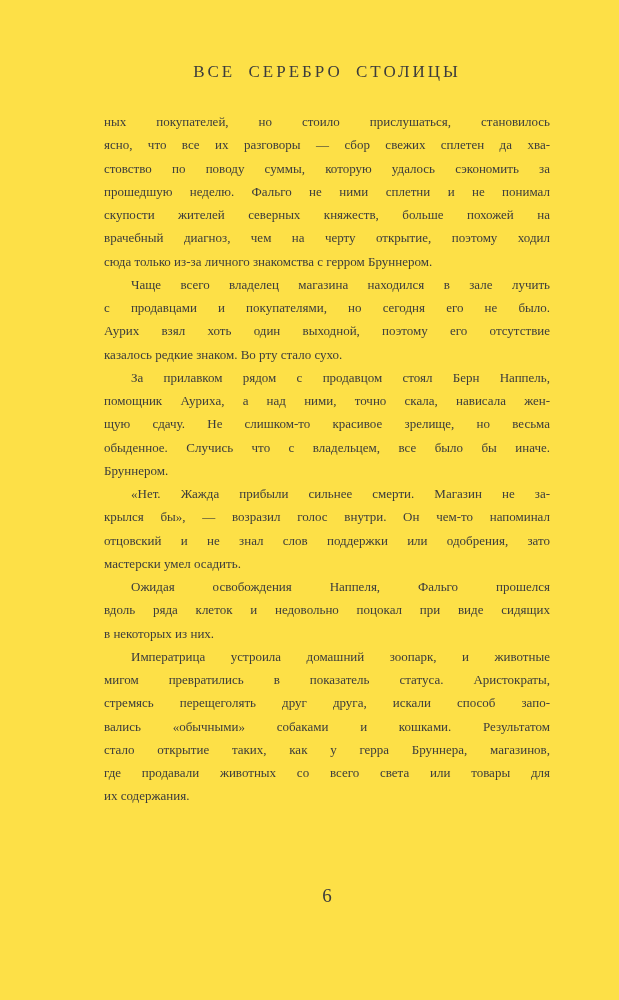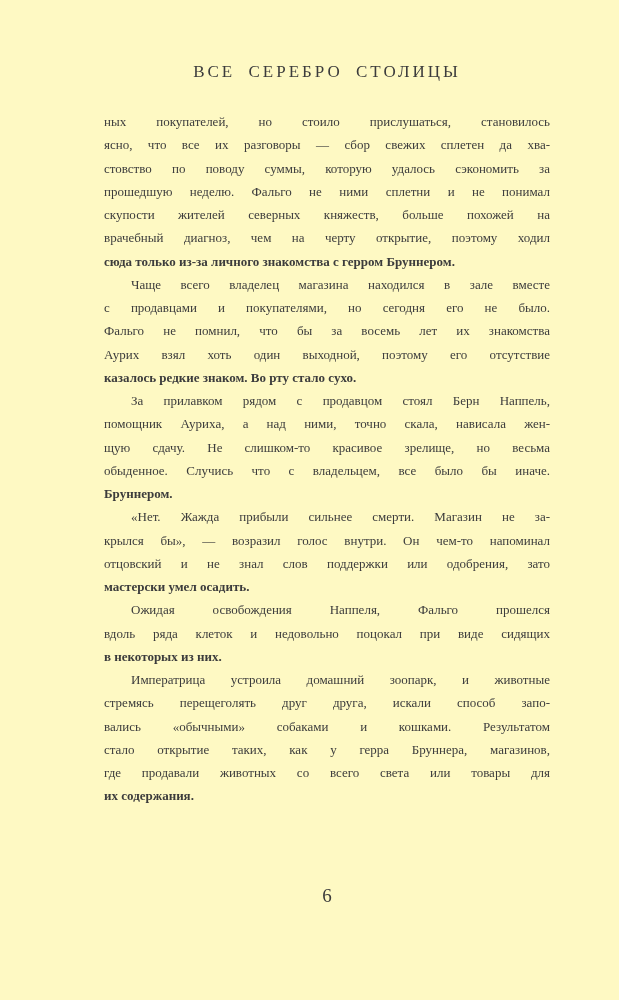--- a/index.html
+++ b/index.html
@@ -44,53 +44,51 @@
     text-align: justify;
     text-align-last: justify;
     white-space: normal;
     color: #3c3c3c;
   }
   .line.indent {
     text-indent: 27px;
   }
   .line.last {
     text-align-last: left;
-    font-weight: bold;
   }
   .page-number {
     position: absolute;
     left: 104px;
     top: 884px;
     width: 446px;
     text-align: center;
     font-size: 19px;
     line-height: 24px;
     color: #3c3c3c;
   }
 </style>
 </head>
 <body>
 
-<div class="page" style="background: #fef9c3; color: rgb(60, 60, 60);">
+<div class="page" style="background: #fde047; color: rgb(60, 60, 60);">
   <div class="running-head">ВСЕ СЕРЕБРО СТОЛИЦЫ</div>
 
   <div class="body-text">
       <div class="para">
         <div class="line">ных покупателей, но стоило прислушаться, становилось</div>
         <div class="line">ясно, что все их разговоры — сбор свежих сплетен да хва-</div>
         <div class="line">стовство по поводу суммы, которую удалось сэкономить за</div>
         <div class="line">прошедшую неделю. Фальго не ними сплетни и не понимал</div>
         <div class="line">скупости жителей северных княжеств, больше похожей на</div>
         <div class="line">врачебный диагноз, чем на черту открытие, поэтому ходил</div>
         <div class="line last">сюда только из-за личного знакомства с герром Бруннером.</div>
       </div>
       <div class="para">
-        <div class="line indent">Чаще всего владелец магазина находился в зале вместе</div>
+        <div class="line indent">Чаще всего владелец магазина находился в зале лучить</div>
         <div class="line">с продавцами и покупателями, но сегодня его не было.</div>
-        <div class="line">Фальго не помнил, что бы за восемь лет их знакомства</div>
         <div class="line">Аурих взял хоть один выходной, поэтому его отсутствие</div>
         <div class="line last">казалось редкие знаком. Во рту стало сухо.</div>
       </div>
       <div class="para">
         <div class="line indent">За прилавком рядом с продавцом стоял Берн Наппель,</div>
         <div class="line">помощник Ауриха, а над ними, точно скала, нависала жен-</div>
         <div class="line">щую сдачу. Не слишком-то красивое зрелище, но весьма</div>
         <div class="line">обыденное. Случись что с владельцем, все было бы иначе.</div>
         <div class="line last">Бруннером.</div>
       </div>
@@ -100,20 +98,21 @@
         <div class="line">отцовский и не знал слов поддержки или одобрения, зато</div>
         <div class="line last">мастерски умел осадить.</div>
       </div>
       <div class="para">
         <div class="line indent">Ожидая освобождения Наппеля, Фальго прошелся</div>
         <div class="line">вдоль ряда клеток и недовольно поцокал при виде сидящих</div>
         <div class="line last">в некоторых из них.</div>
       </div>
       <div class="para">
         <div class="line indent">Императрица устроила домашний зоопарк, и животные</div>
+        <div class="line">мигом превратились в показатель статуса. Аристократы,</div>
         <div class="line">стремясь перещеголять друг друга, искали способ запо-</div>
         <div class="line">вались «обычными» собаками и кошками. Результатом</div>
         <div class="line">стало открытие таких, как у герра Бруннера, магазинов,</div>
         <div class="line">где продавали животных со всего света или товары для</div>
         <div class="line last">их содержания.</div>
       </div>
     </div>
 
   <div class="page-number">6</div>
 </div>

